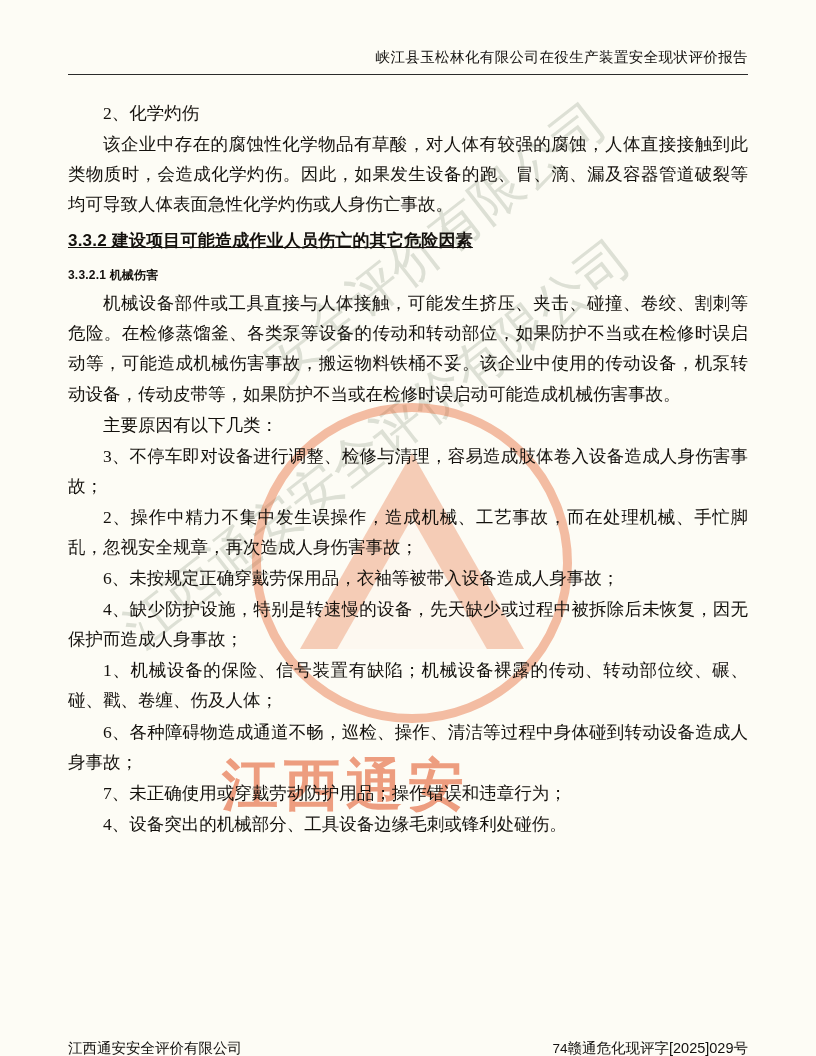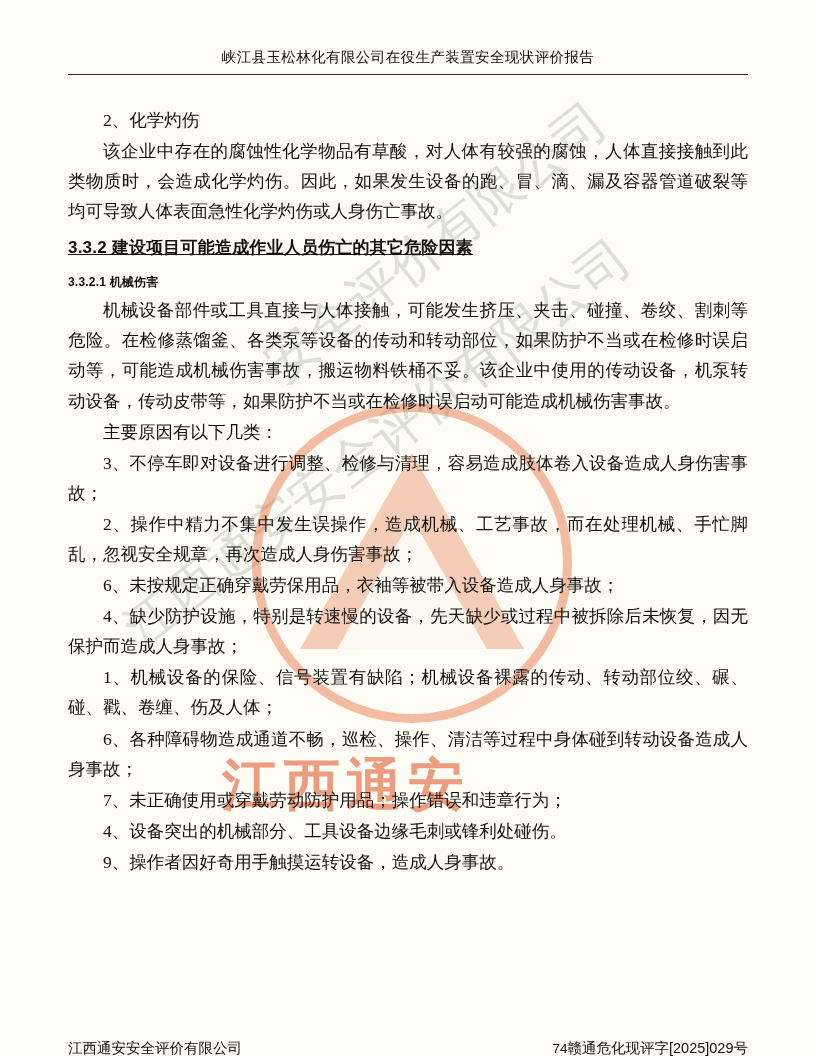--- a/index.html
+++ b/index.html
@@ -86,34 +86,34 @@
     transform-origin: left top;
   }
   .wm-diag.a { left: 250px; top: 295px; }
   .wm-diag.b { left: 110px; top: 560px; }
 
   
   .header {
     position: relative;
     z-index: 3;
     margin: 48px 68px 0 68px;
-    text-align: center;
+    text-align: right;
     font-size: 14.5px;
     font-family: "Liberation Sans", sans-serif;
     color: #12100e;
     padding-bottom: 7px;
     border-bottom: 1.2px solid #2b2b2b;
     letter-spacing: 0.4px;
   }
 
   
   .content {
     position: relative;
     z-index: 3;
-    margin: 16px 68px;
+    margin: 9px 68px;
     padding-top: 14px;
     font-size: 17.5px;
     line-height: 1.72;
     text-align: justify;
     color: #14110d;
   }
 
   p.para {
     margin: 0 0 1px 0;
     text-indent: 2em;
@@ -176,21 +176,20 @@
       <p class="para">机械设备部件或工具直接与人体接触，可能发生挤压、夹击、碰撞、卷绞、割刺等危险。在检修蒸馏釜、各类泵等设备的传动和转动部位，如果防护不当或在检修时误启动等，可能造成机械伤害事故，搬运物料铁桶不妥。该企业中使用的传动设备，机泵转动设备，传动皮带等，如果防护不当或在检修时误启动可能造成机械伤害事故。</p>
       <p class="para">主要原因有以下几类：</p>
       <p class="para">3、不停车即对设备进行调整、检修与清理，容易造成肢体卷入设备造成人身伤害事故；</p>
       <p class="para">2、操作中精力不集中发生误操作，造成机械、工艺事故，而在处理机械、手忙脚乱，忽视安全规章，再次造成人身伤害事故；</p>
       <p class="para">6、未按规定正确穿戴劳保用品，衣袖等被带入设备造成人身事故；</p>
       <p class="para">4、缺少防护设施，特别是转速慢的设备，先天缺少或过程中被拆除后未恢复，因无保护而造成人身事故；</p>
       <p class="para">1、机械设备的保险、信号装置有缺陷；机械设备裸露的传动、转动部位绞、碾、碰、戳、卷缠、伤及人体；</p>
       <p class="para">6、各种障碍物造成通道不畅，巡检、操作、清洁等过程中身体碰到转动设备造成人身事故；</p>
       <p class="para">7、未正确使用或穿戴劳动防护用品；操作错误和违章行为；</p>
       <p class="para">4、设备突出的机械部分、工具设备边缘毛刺或锋利处碰伤。</p>
-      <p class="para">9、操作者因好奇用手触摸运转设备，造成人身事故。</p>
     </div>
 
   <div class="footer">
     <div class="f-left">江西通安安全评价有限公司</div>
     <div class="f-center">74</div>
     <div class="f-right">赣通危化现评字[2025]029号</div>
   </div>
 
 </div>
 

